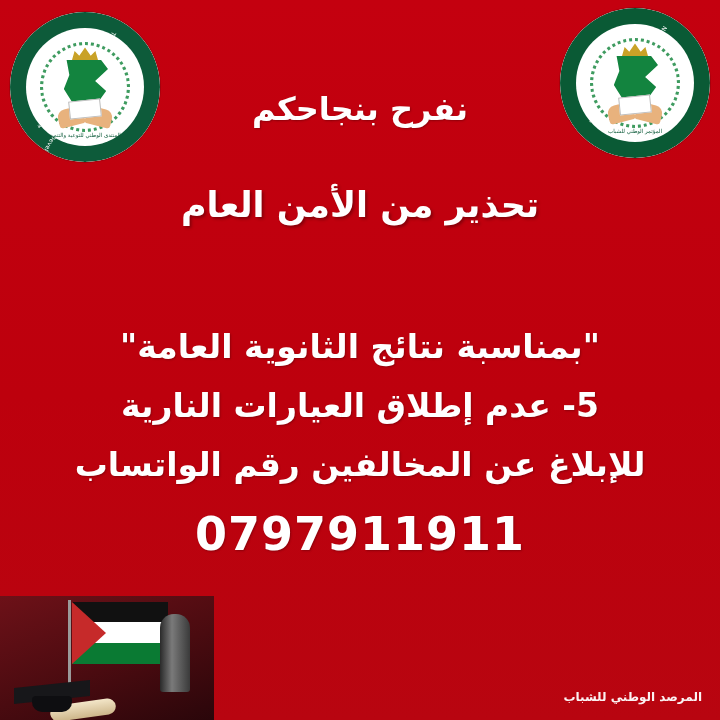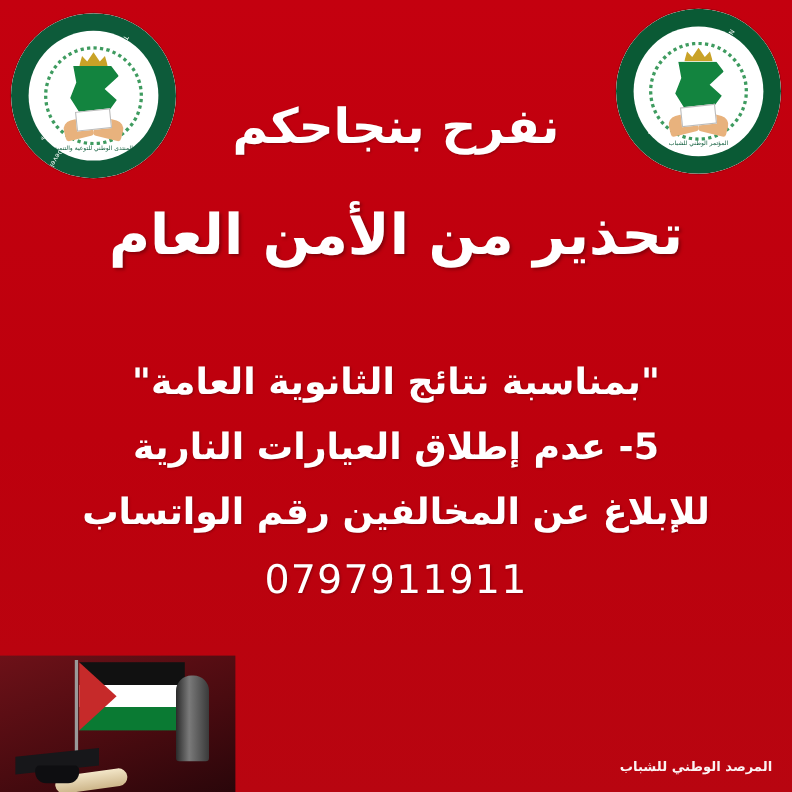--- a/index.html
+++ b/index.html
@@ -152,54 +152,54 @@
   }
 
   
   .headline-sub {
     position: absolute;
     top: 90px;
     left: 0;
     right: 0;
     text-align: center;
     color: #ffffff;
-    font-size: 44px;
+    font-size: 32px;
     font-weight: bold;
     letter-spacing: 0px;
     text-shadow: 1px 1px 2px rgba(0,0,0,0.25);
   }
   .headline-main {
     position: absolute;
     top: 185px;
     left: 0;
     right: 0;
     text-align: center;
     color: #ffffff;
-    font-size: 51px;
+    font-size: 35px;
     font-weight: bold;
     text-shadow: 2px 2px 3px rgba(0,0,0,0.3);
   }
   .body-lines {
     position: absolute;
     top: 330px;
     left: 0;
     right: 0;
     text-align: center;
     color: #ffffff;
   }
   .body-line {
     font-size: 33px;
     font-weight: bold;
     line-height: 1.0;
     margin-bottom: 26px;
     text-shadow: 1px 1px 2px rgba(0,0,0,0.25);
   }
   .phone {
-    font-size: 36px;
-    font-weight: normal;
+    font-size: 46px;
+    font-weight: bold;
     letter-spacing: 1px;
     direction: ltr;
     margin-top: 4px;
     text-shadow: 1px 1px 2px rgba(0,0,0,0.25);
   }
 
   
   .photo {
     position: absolute;
     left: 0;

